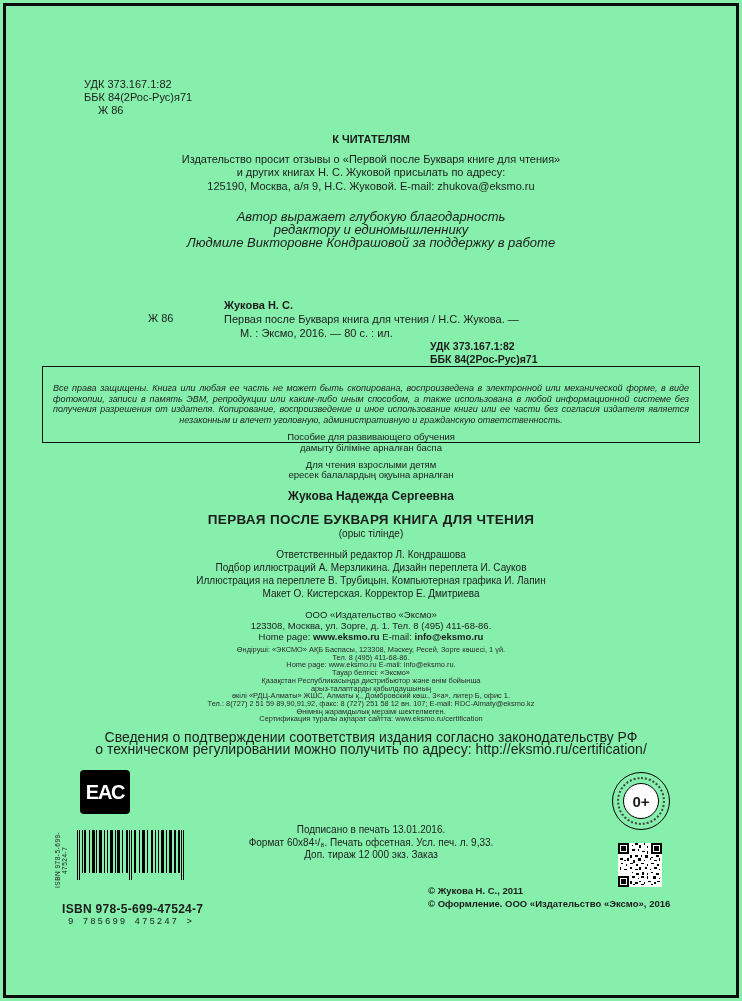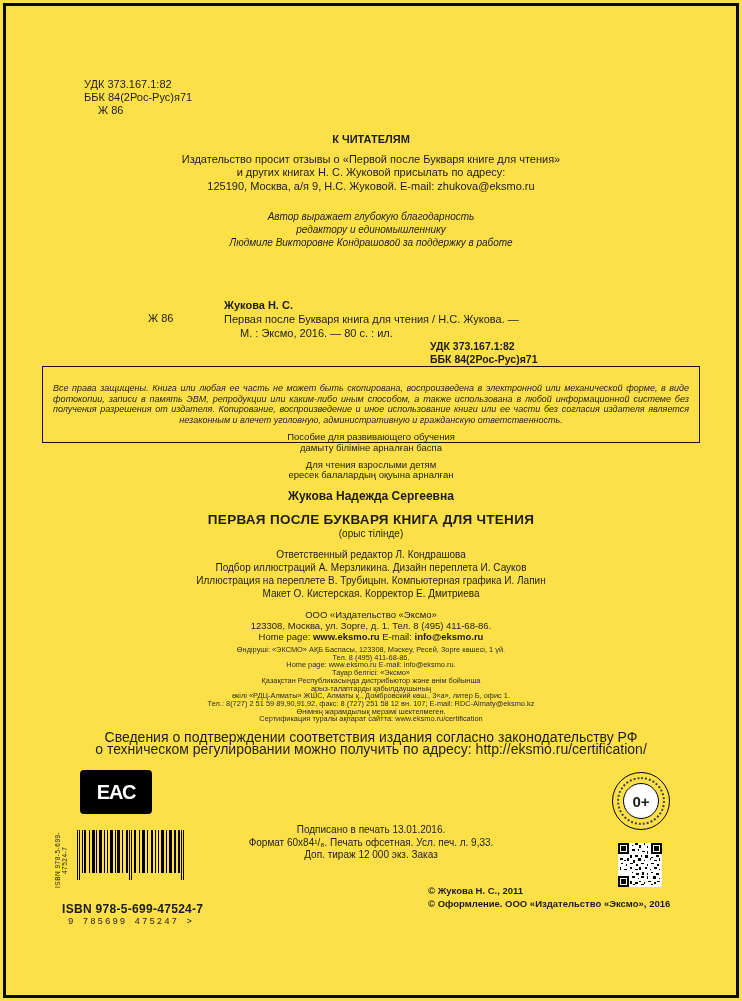--- a/index.html
+++ b/index.html
@@ -1,32 +1,32 @@
 <!DOCTYPE html>
 <html><head>
 <meta charset="utf-8">
 <style>
   html,body { margin:0; padding:0; background:#ffffff; }
   .page {
     position:relative; width:742px; height:1001px;
-    background:#fde047; color:#1c1c1c;
+    background:#86efac; color:#1c1c1c;
     font-family:"Liberation Sans", sans-serif;
     overflow:hidden;
   }
   .frame { position:absolute; inset:3px; border:3px solid #0b0b0b; pointer-events:none; }
   .abs { position:absolute; }
   .center { left:0; right:0; text-align:center; }
 
   .top-ids { left:84px; top:78px; font-size:11px; line-height:13px; }
   .top-ids .zh { padding-left:14px; }
 
   .readers { top:133px; font-size:11px; line-height:13.5px; }
   .readers .head { font-weight:bold; margin-bottom:6px; }
 
-  .gratitude { top:210px; font-size:10px; line-height:13px; font-style:italic; }
+  .gratitude { top:210px; font-size:13px; line-height:13px; font-style:italic; }
 
   .card-index { left:148px; top:312px; font-size:11px; }
   .card-body { left:224px; top:298px; font-size:11px; line-height:14px; }
   .card-body .author { font-weight:bold; }
   .card-body .l3 { padding-left:16px; }
   .card-ids { left:430px; top:340px; font-size:10.5px; line-height:12.5px; font-weight:bold; }
 
   .rights-box {
     left:42px; right:42px; top:366px;
     border:1px solid #111; padding:16px 10px;
@@ -48,21 +48,21 @@
 
   .kz-block { top:646px; font-size:7.4px; line-height:7.7px; color:#2a2a2a; }
 
   .cert { top:731px; font-size:14px; line-height:12px; }
 
   .origin { top:759px; font-size:9.5px; line-height:13.5px; }
 
   .print-info { top:788px; font-size:10px; line-height:12.5px;margin-top:36px; }
 
   .eac {
-    left:80px; top:770px; width:72px; height:44px;
+    left:80px; top:770px; width:50px; height:44px;
     background:#000; color:#fff; border-radius:4px;
     display:flex; align-items:center; justify-content:center;
     font-size:20px; font-weight:bold; letter-spacing:-1px;
   }
 
   .age-badge {
     left:612px; top:772px; width:56px; height:56px;
     border:1px solid #000; border-radius:50%;
     display:flex; align-items:center; justify-content:center;
   }

